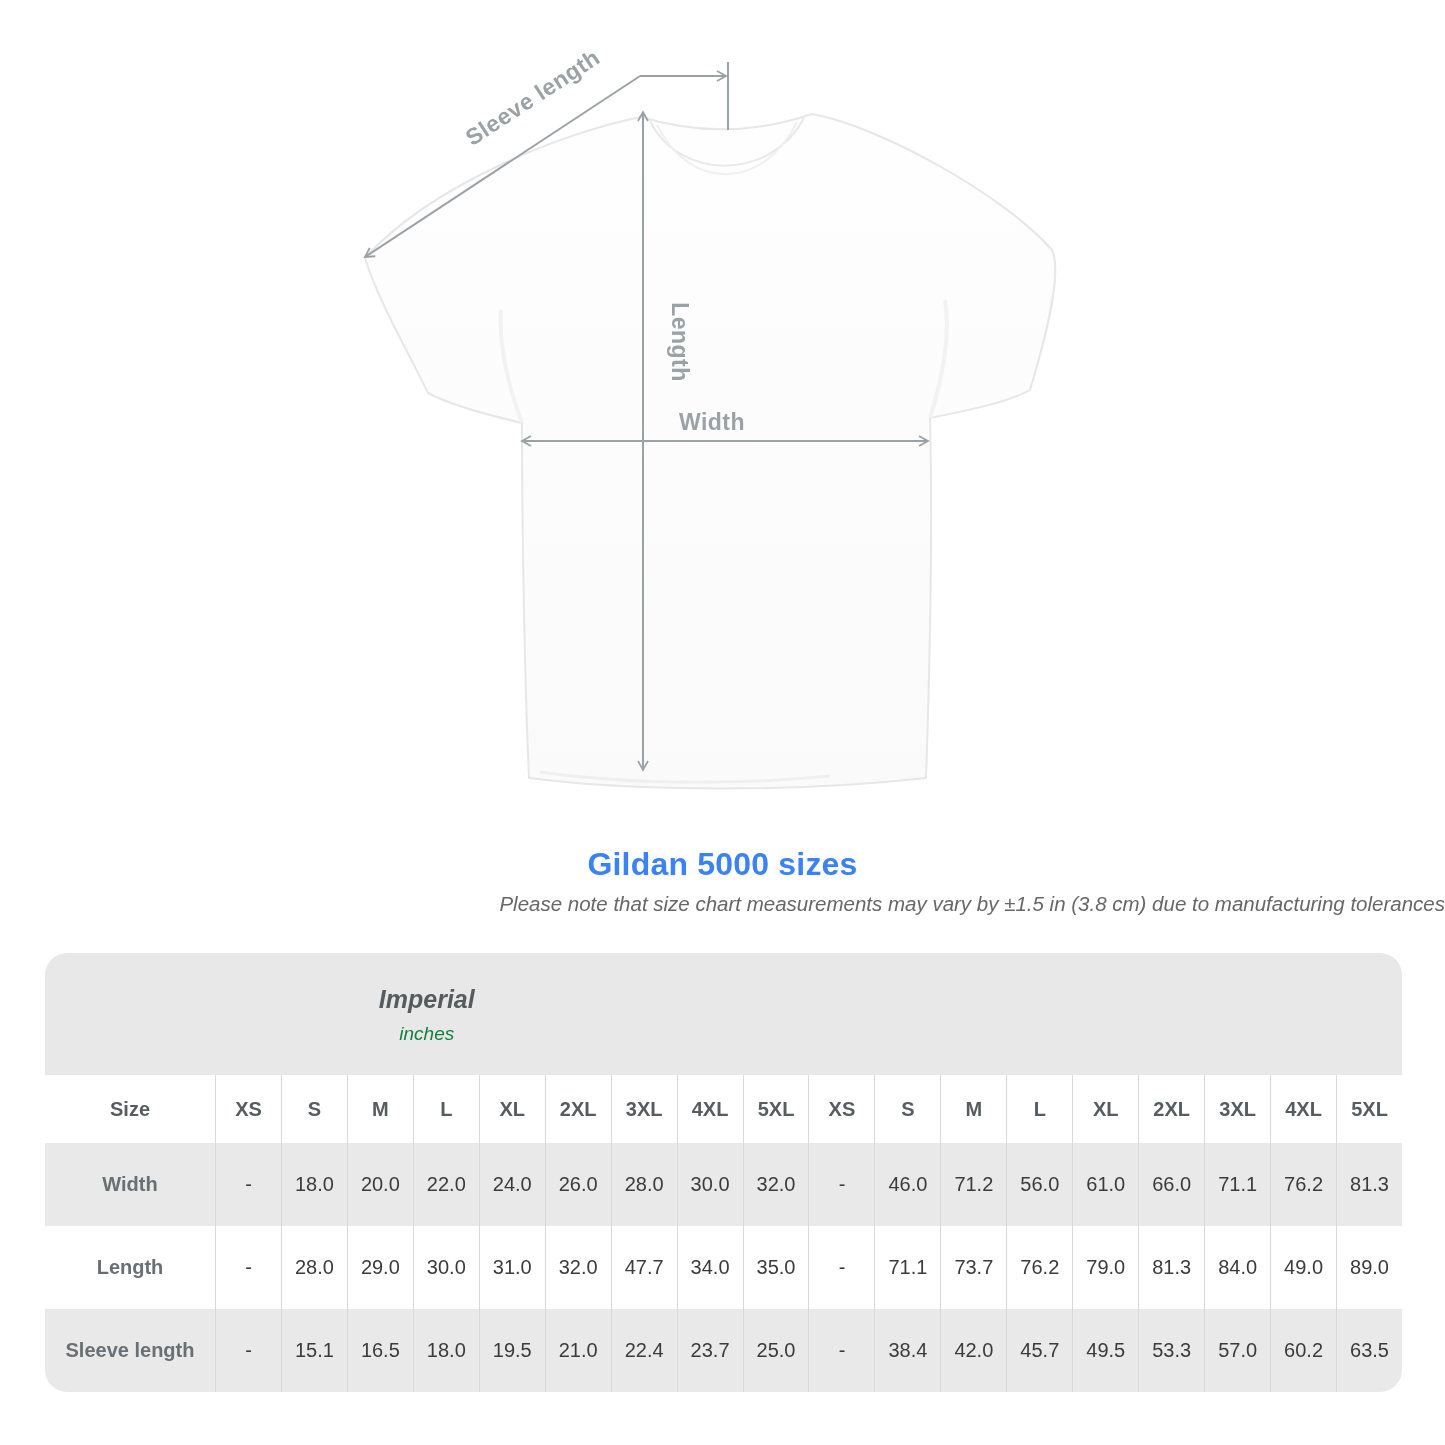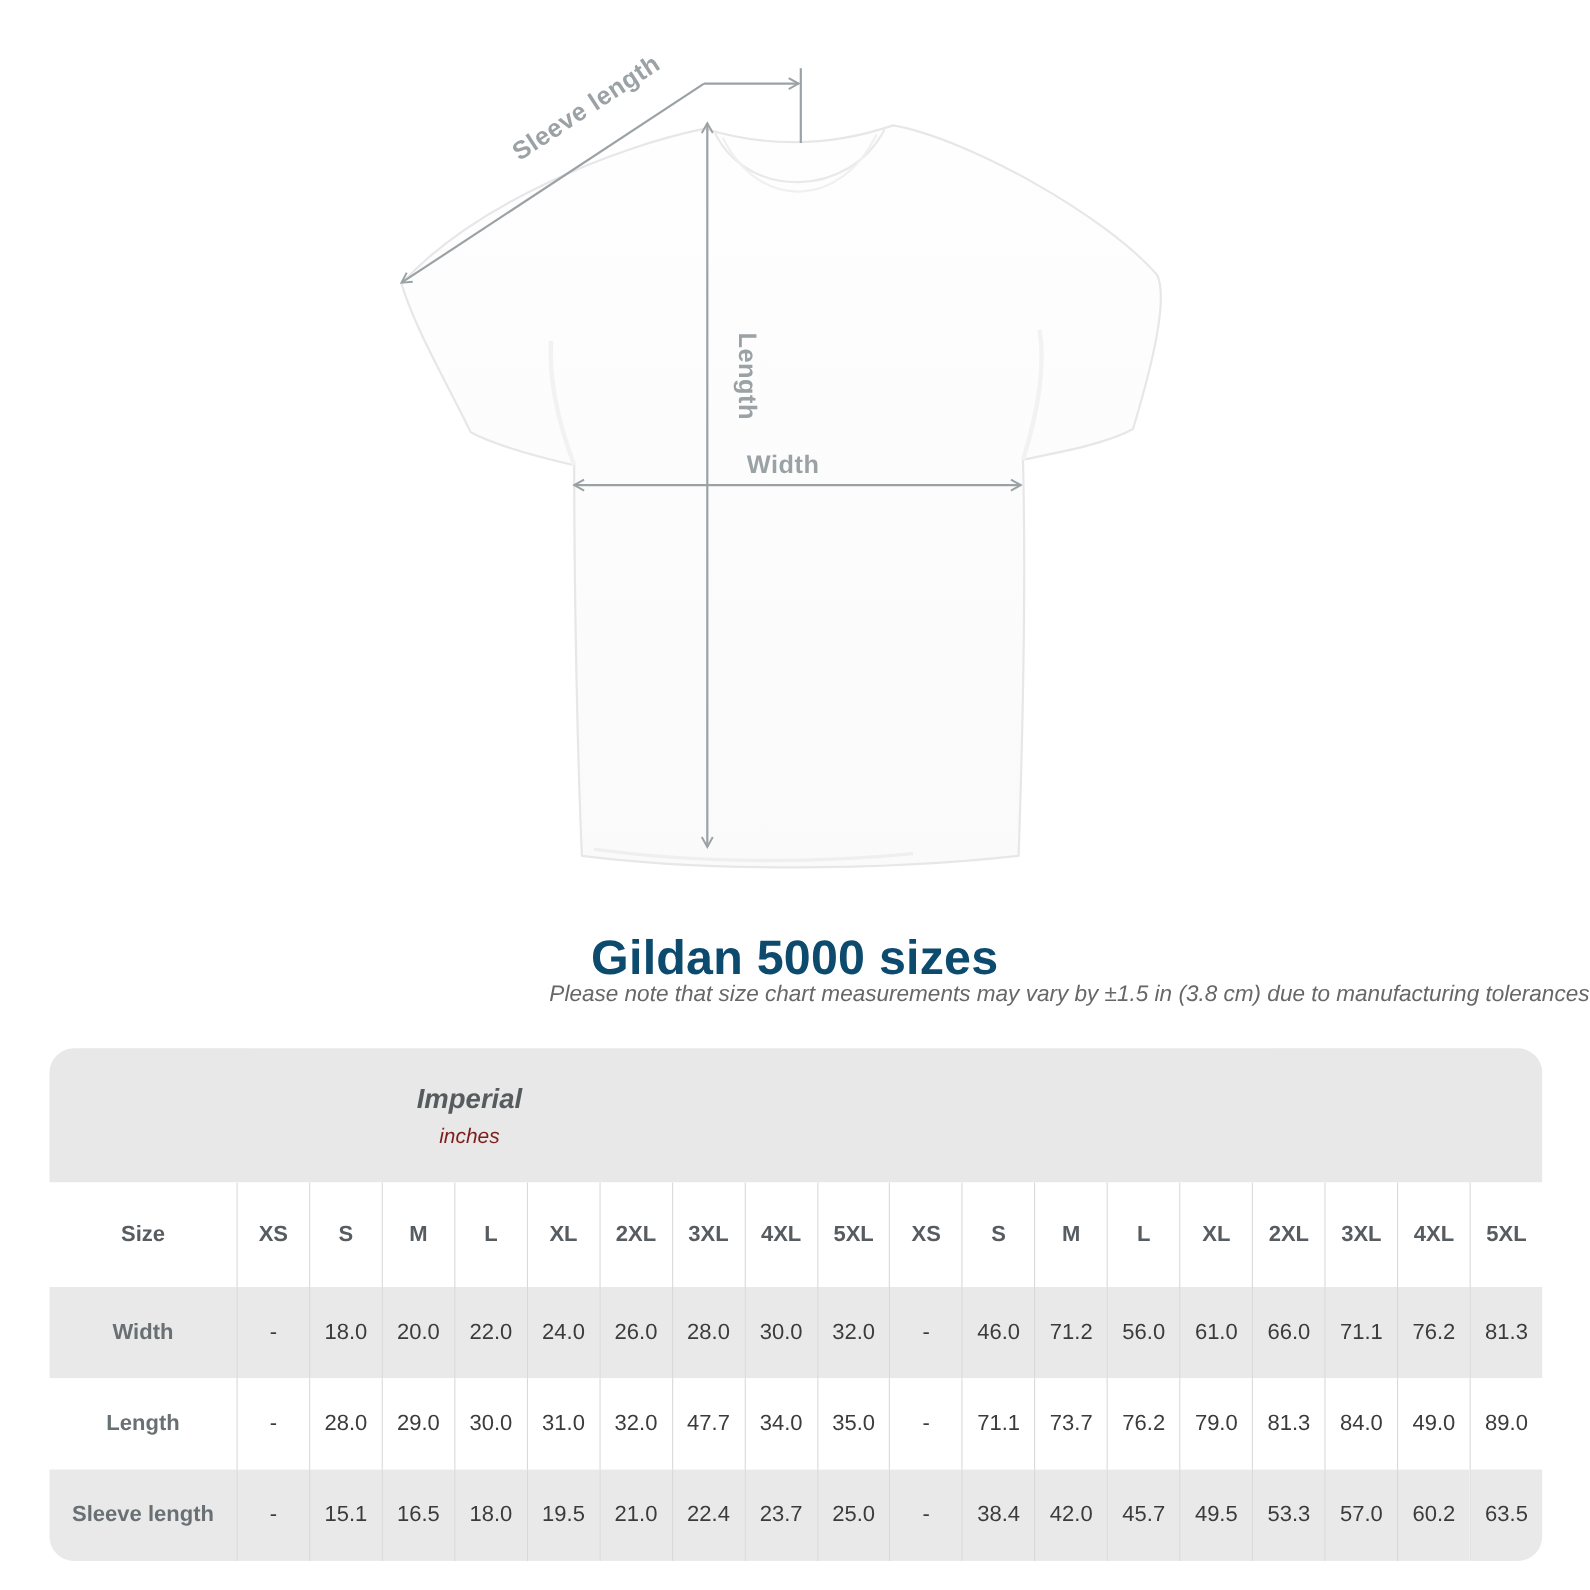--- a/index.html
+++ b/index.html
@@ -5,41 +5,41 @@
   html,body{margin:0;padding:0;background:#ffffff;}
   body{width:1445px;height:1445px;position:relative;overflow:hidden;
        font-family:"Liberation Sans", sans-serif;}
   .canvas{position:absolute;inset:0;}
 
   
   .diagram{position:absolute;top:0;left:0;width:1445px;height:830px;}
 
   
   .title{position:absolute;top:846px;left:0;width:100%;text-align:center;
-         font-size:44px;font-weight:bold;color:#0c4a6e;letter-spacing:.2px;}
+         font-size:32px;font-weight:bold;color:#3b82f6;letter-spacing:.2px;}
   .subtitle{position:absolute;top:892px;left:0;width:100%;text-align:right;
          font-size:20.5px;font-style:italic;color:#676767;}
 
   
   .size-table{position:absolute;top:953px;left:45px;width:1357px;}
   .t-band{height:122px;background:#e9e8e8;border-radius:22px 22px 0 0;
           display:grid;grid-template-columns:170px repeat(18,1fr);}
   .band-cell{display:flex;flex-direction:column;align-items:center;justify-content:center;
              gap:9px;padding-top:2px;}
   .band-imperial{grid-column:1 / 11;}
   .band-metric{grid-column:11 / 20;}
   .band-title{font-size:25px;font-weight:bold;font-style:italic;color:#565b5e;}
-  .band-sub{font-size:19px;font-style:italic;color:#7f1d1d;}
+  .band-sub{font-size:19px;font-style:italic;color:#15803d;}
 
   .t-grid{display:grid;grid-template-columns:170px repeat(18,1fr);}
   .t-grid .cell{display:flex;align-items:center;justify-content:center;
                 font-size:20px;color:#3b3b3b;background:#ffffff;
                 border-left:1px solid #d9d9d9;}
   .t-grid .cell:nth-child(19n+1){border-left:none;}
-  .t-grid .cell.head{height:95px;font-weight:bold;color:#565c60;}
+  .t-grid .cell.head{height:68px;font-weight:bold;color:#565c60;}
   .t-grid .cell.row{height:83px;}
   .t-grid .cell.shade{background:#e9e9e9;}
   .t-grid .cell.rowlabel{font-weight:bold;color:#697074;}
   .t-grid .cell:nth-last-child(19){border-bottom-left-radius:22px;}
   .t-grid .cell:last-child{border-bottom-right-radius:22px;}
 
   svg text{font-family:"Liberation Sans", sans-serif;}
   .meas-label{font-size:23px;font-weight:bold;fill:#9ba2a6;letter-spacing:.5px;}
 </style>
 </head>

